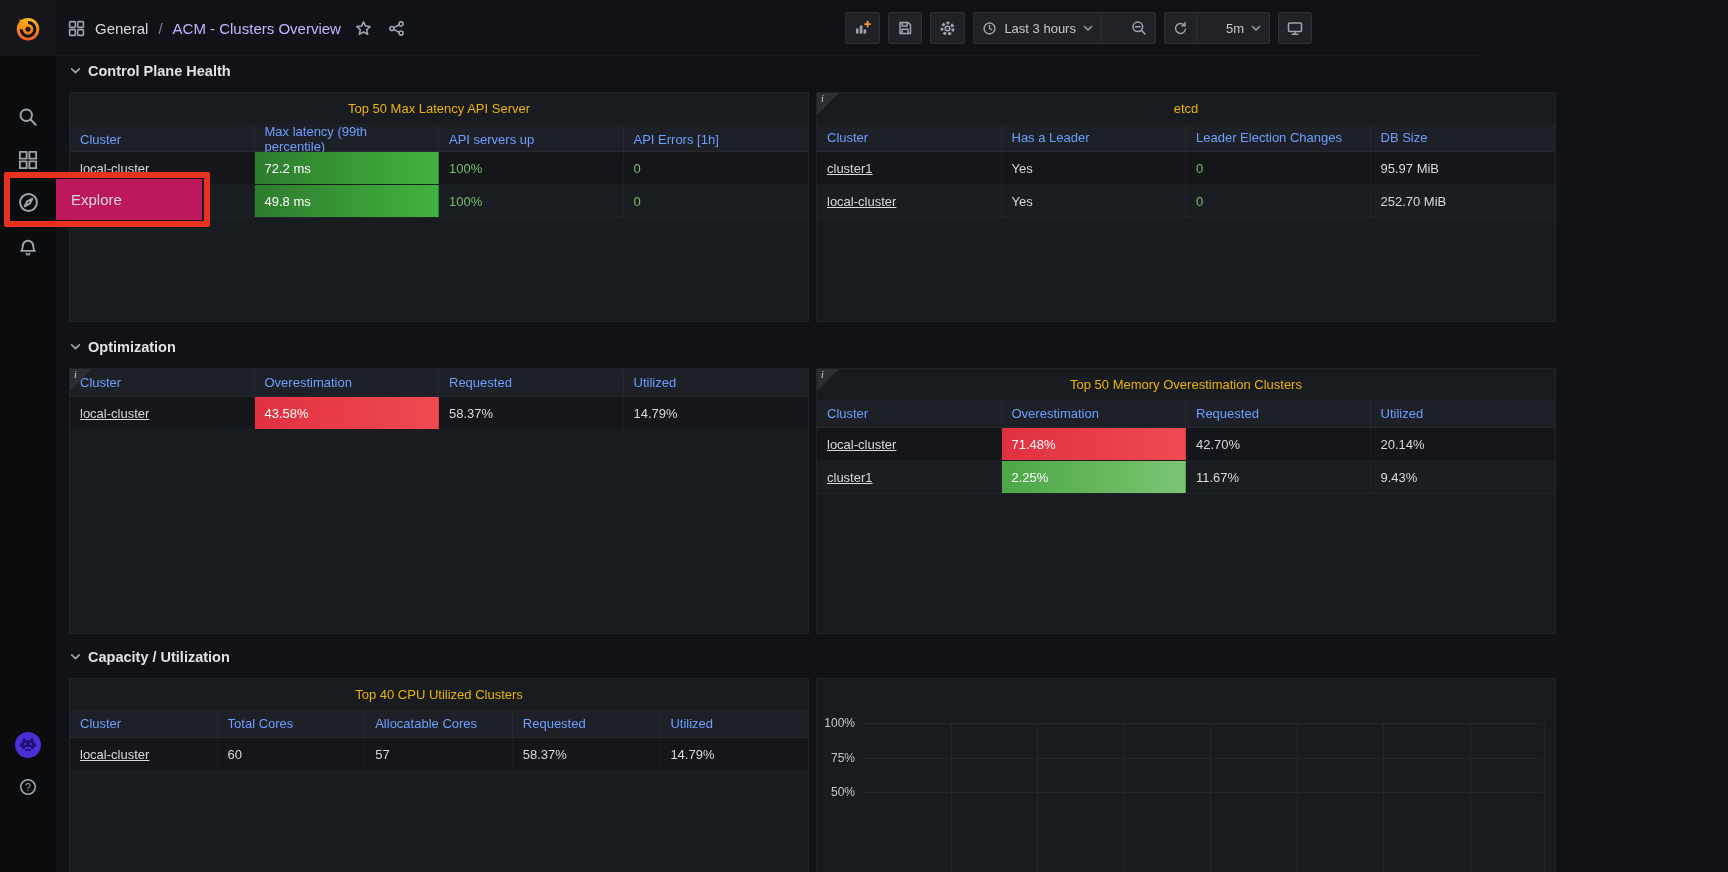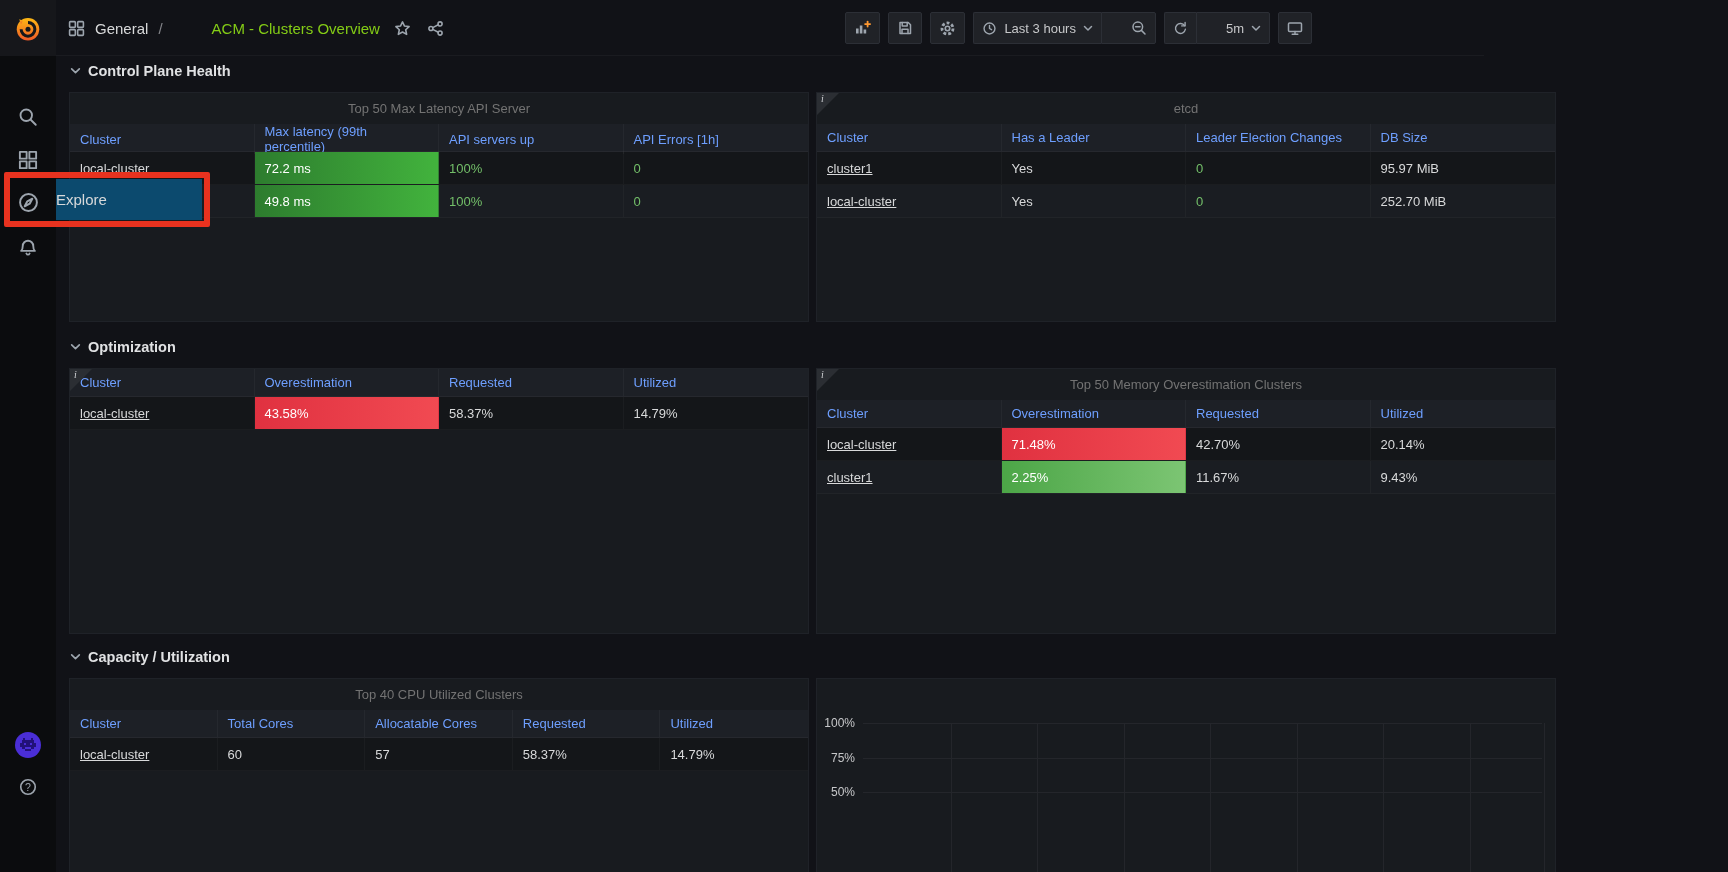--- a/index.html
+++ b/index.html
@@ -8,49 +8,49 @@
 
   
   #topnav { position:absolute; left:0; top:0; width:1484px; height:56px;
     background:#111217; border-bottom:1px solid rgba(255,255,255,0.04); z-index:20; }
   #logo-tile { position:absolute; left:0; top:0; width:56px; height:56px;
     background:#16171b; display:flex; align-items:center; justify-content:center; cursor:pointer; }
   #breadcrumb { position:absolute; left:68px; top:0; height:56px; display:flex;
     align-items:center; gap:10px; font-size:15px; }
   #breadcrumb .sep { color:#84858a; }
   #breadcrumb .crumb { color:#d8d9da; cursor:pointer; }
-  #breadcrumb .title { color:#84cc16; cursor:pointer;margin-left:39px; }
+  #breadcrumb .title { color:#c4b5fd; cursor:pointer; }
   .nav-icon-btn { display:flex; align-items:center; justify-content:center; cursor:pointer; }
   #nav-right { position:absolute; right:172px; top:12px; height:32px; display:flex; gap:8px; z-index:21; }
   .tbtn { height:32px; background:#202227; border:1px solid #2c2f36; border-radius:2px;
     display:flex; align-items:center; justify-content:center; padding:0 8px; cursor:pointer;
     color:#c7c8ca; font-size:13px; font-weight:500; gap:7px; }
   .tgroup { display:flex; }
   .tgroup .tbtn { border-radius:0; }
   .tgroup .tbtn:first-child { border-radius:2px 0 0 2px; border-right:none; }
   .tgroup .tbtn:last-child { border-radius:0 2px 2px 0;padding-left:29px; }
 
   
   #sidebar { position:absolute; left:0; top:56px; width:56px; height:816px; background:#0b0c0e; z-index:20; }
   .side-item { position:absolute; left:0; width:56px; height:42px; display:flex;
     align-items:center; justify-content:center; cursor:pointer; }
 
   
   #explore-tooltip { position:absolute; left:56px; top:179px; width:146px; height:41px;
-    background:#0c4a6e; z-index:35; display:flex; align-items:center; 
+    background:#be185d; z-index:35; display:flex; align-items:center; padding-left:15px;
     font-size:15px; color:#d8d9da; }
   #red-box { position:absolute; left:4px; top:172px; width:206px; height:55px;
     border:6px solid #e8321f; border-radius:2px; z-index:40; pointer-events:none; }
 
   
   .section-head { position:absolute; display:flex; align-items:center; gap:7px;
     font-size:14.5px; font-weight:700; color:#e0e1e3; cursor:pointer; height:20px;justify-content:center; }
   .panel { position:absolute; background:#181b1f; border:1px solid #1f2228; }
   .panel-title { height:31px; display:flex; align-items:center; justify-content:center;
-    font-size:13px; font-weight:500; color:#737373; cursor:pointer; }
+    font-size:13px; font-weight:500; color:#eab308; cursor:pointer; }
   .info-corner { position:absolute; left:0; top:0; width:0; height:0;
     border-top:22px solid #2b2e33; border-right:22px solid transparent; cursor:pointer; }
   .info-corner span { position:absolute; left:4px; top:-22px; font-family:"Liberation Serif",serif;
     font-style:italic; font-size:10px; color:#d2d4d7; }
 
   .tr { display:grid; height:33px; border-bottom:1px solid rgba(255,255,255,0.03); }
   .tr.head { height:28px; background:#1d2026; border-bottom:1px solid #26282e; }
   .tr.odd  { background:#141619; }
   .tr.even { background:#1a1d22; }
   .g4 { grid-template-columns:repeat(4,1fr); }

